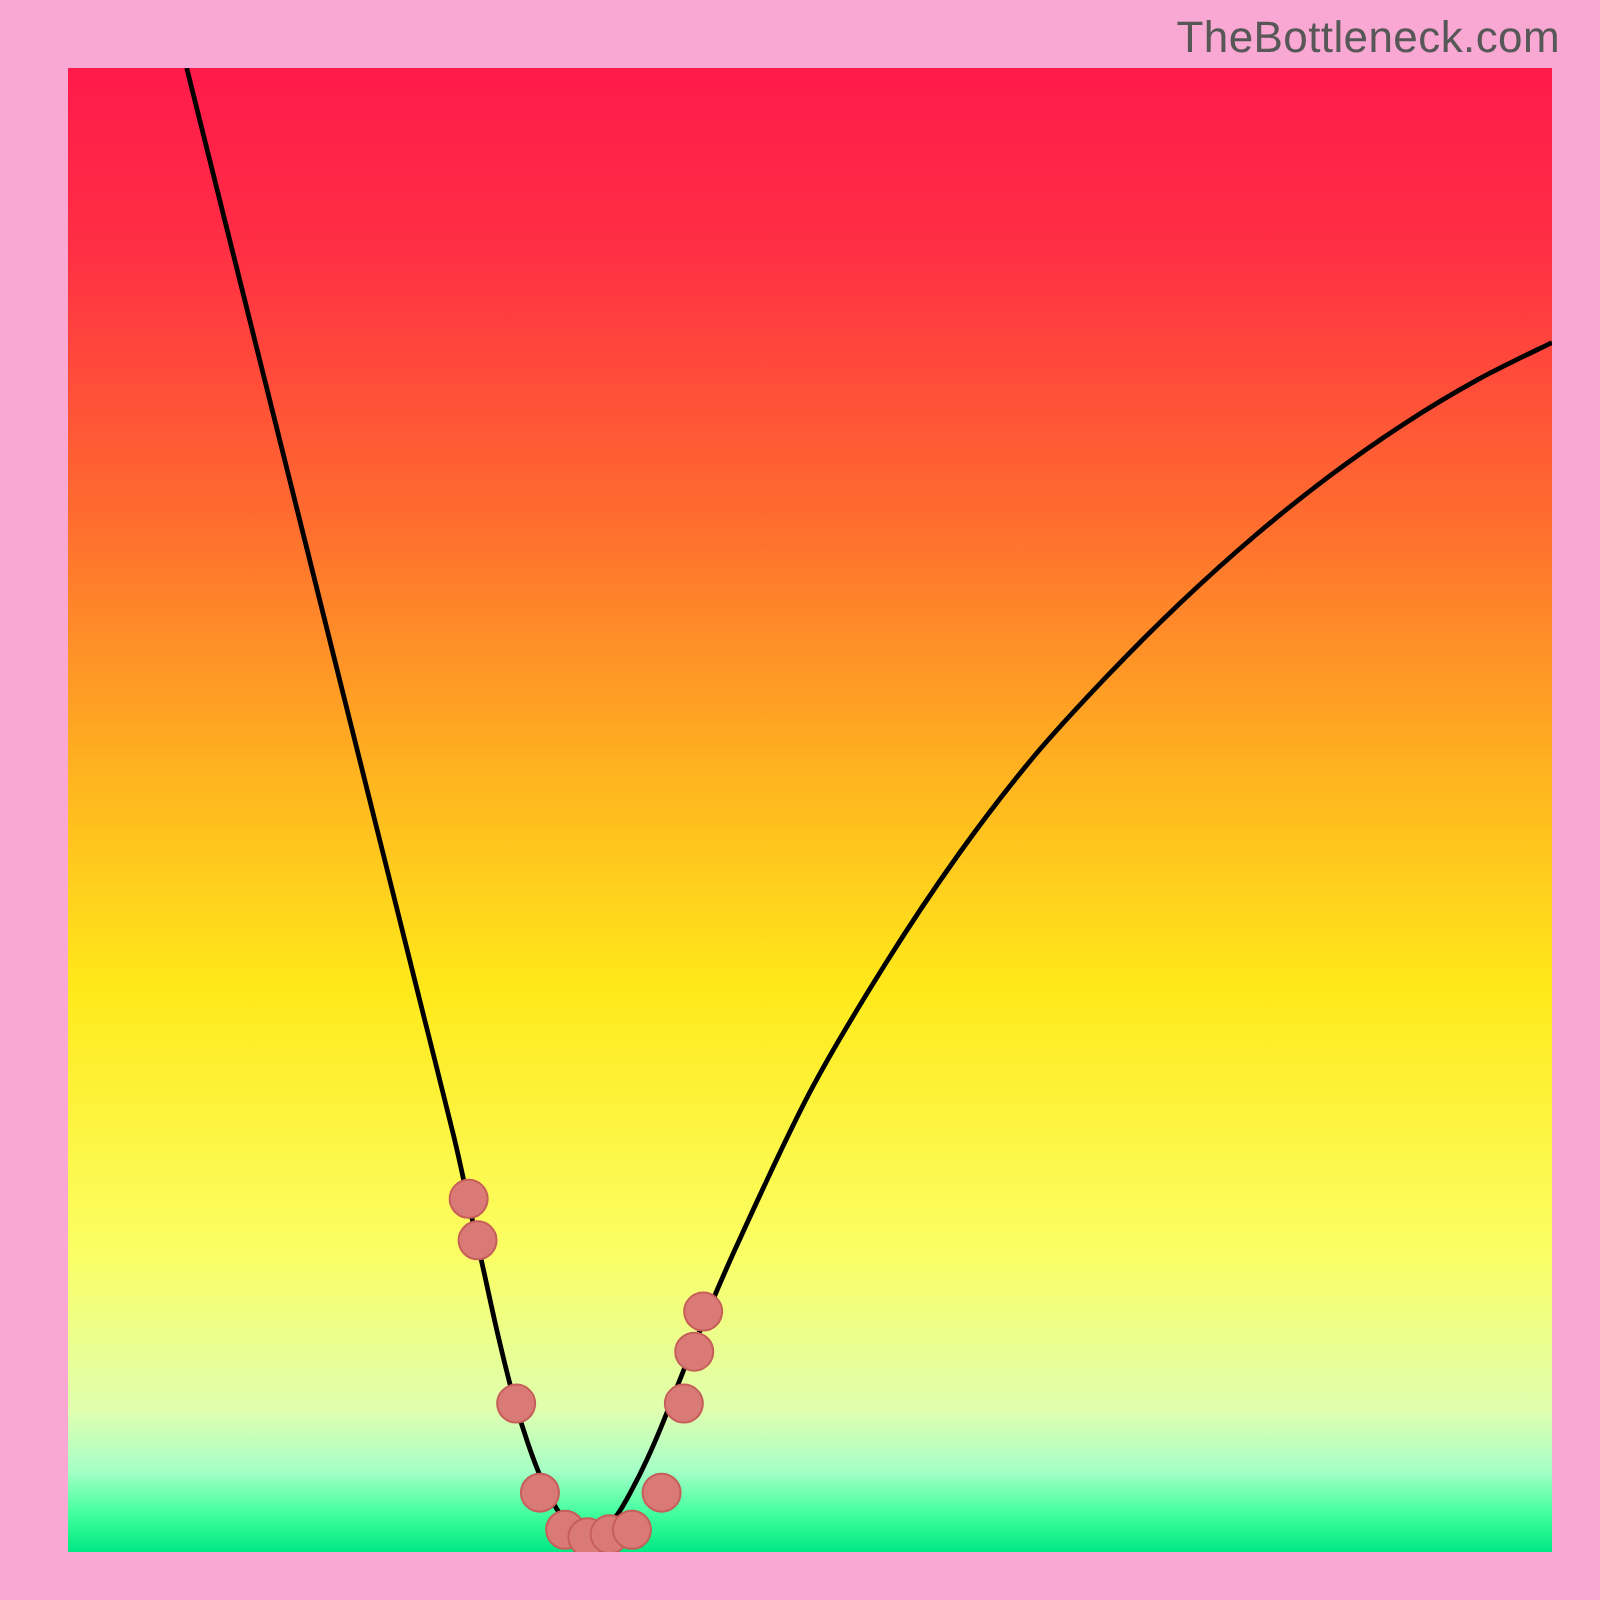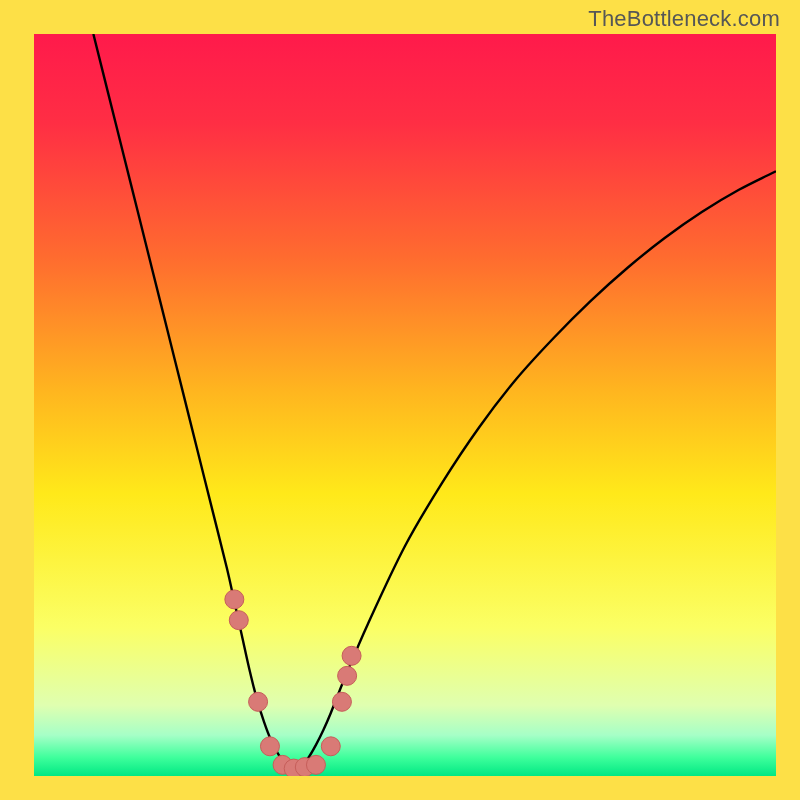--- a/index.html
+++ b/index.html
@@ -7,21 +7,21 @@
     padding: 0;
     width: 800px;
     height: 800px;
     background: #000;
     overflow: hidden;
   }
   .outer {
     position: relative;
     width: 800px;
     height: 800px;
-    background: #fde047;
+    background: #f9a8d4;
   }
   .plot-area {
     position: absolute;
     left: 34px;
     top: 34px;
     width: 742px;
     height: 742px;
     overflow: hidden;
   }
   .gradient {

